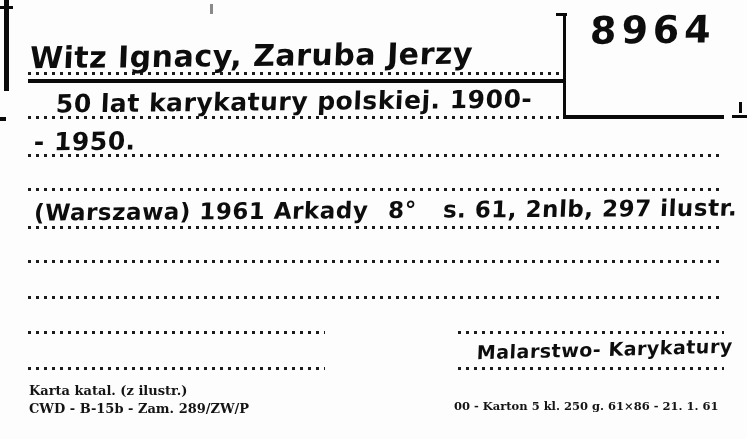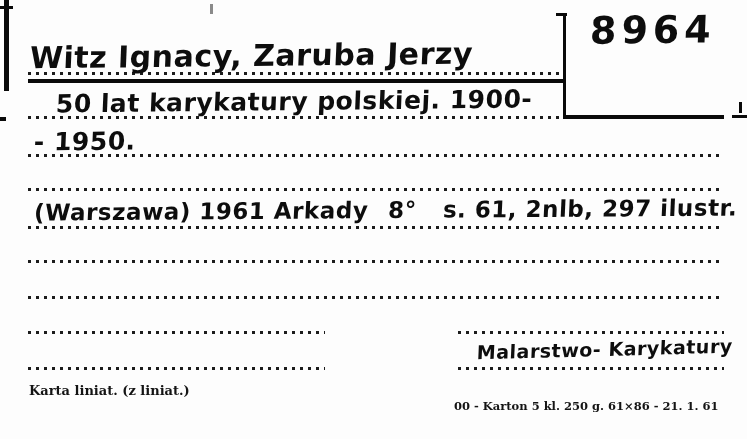--- a/index.html
+++ b/index.html
@@ -93,16 +93,17 @@
   <div class="imprint-row hand" style="transform:rotate(-0.4deg);">
     <span class="part">(Warszawa) 1961 Arkady</span>
     <span class="gap-a"></span>
     <span class="part">8°</span>
     <span class="gap-b"></span>
     <span class="part">s. 61, 2nlb, 297 ilustr.</span>
   </div>
 
   <div class="hand" style="left:477px; top:338px; font-size:19px; transform:skewX(-4deg) rotate(-1.5deg);">Malarstwo- Karykatury</div>
 
-  <div class="print" style="left:29px; top:383px; font-size:13px;">Karta liniat. (z liniat.)</div>
+  <div class="print" style="left:29px; top:383px; font-size:13px;">Karta katal. (z ilustr.)</div>
+  <div class="print" style="left:29px; top:401px; font-size:13px;">CWD - B-15b - Zam. 289/ZW/P</div>
   <div class="print" style="left:454px; top:399px; font-size:11.5px;">00 - Karton 5 kl. 250 g. 61×86 - 21. 1. 61</div>
 
 </div>
 
 </body></html>

